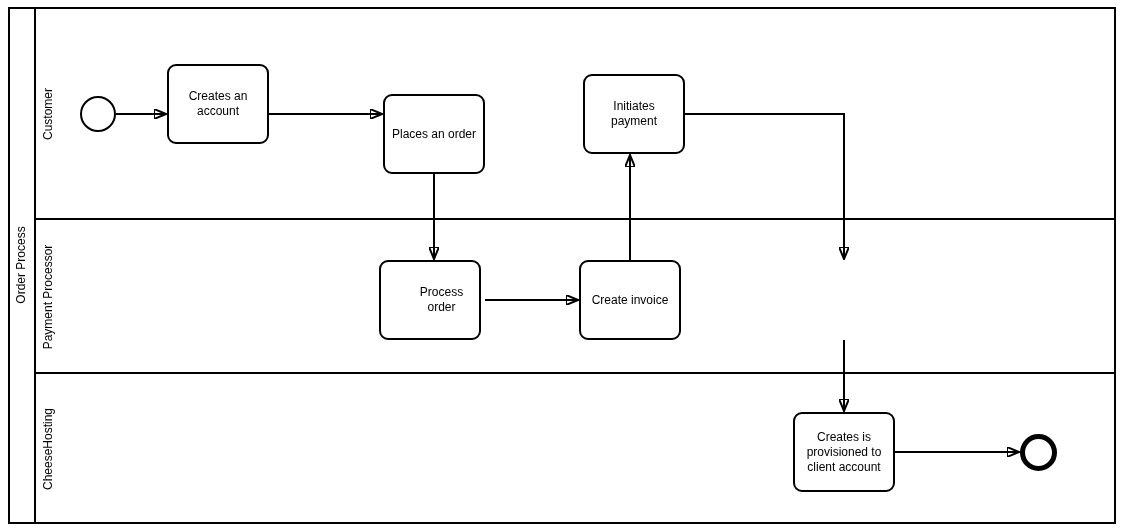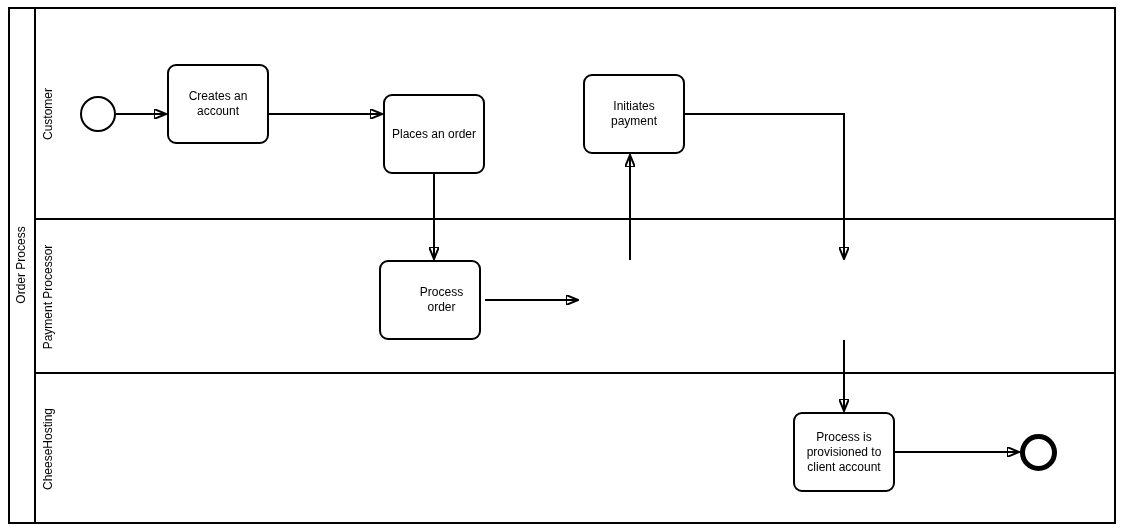--- a/index.html
+++ b/index.html
@@ -145,17 +145,20 @@
   </div>
   <div class="task" style="left:383px; top:66px;margin-top:28px;">
     <span>Places an order</span>
   </div>
   <div class="task" style="left:583px; top:74px;justify-content:flex-end;">
     <span>Initiates payment</span>
   </div>
   <div class="task" style="left:379px; top:260px;padding-left:28px;">
     <span>Process order</span>
   </div>
+  <div class="task" style="left:579px; top:260px;">
+    <span>Create invoice</span>
+  </div>
   <div class="task" style="left:793px; top:412px;">
-    <span>Process is provisioned to client account</span>
+    <span>Creates is provisioned to client account</span>
   </div>
 
 </div>
 
 </body></html>

